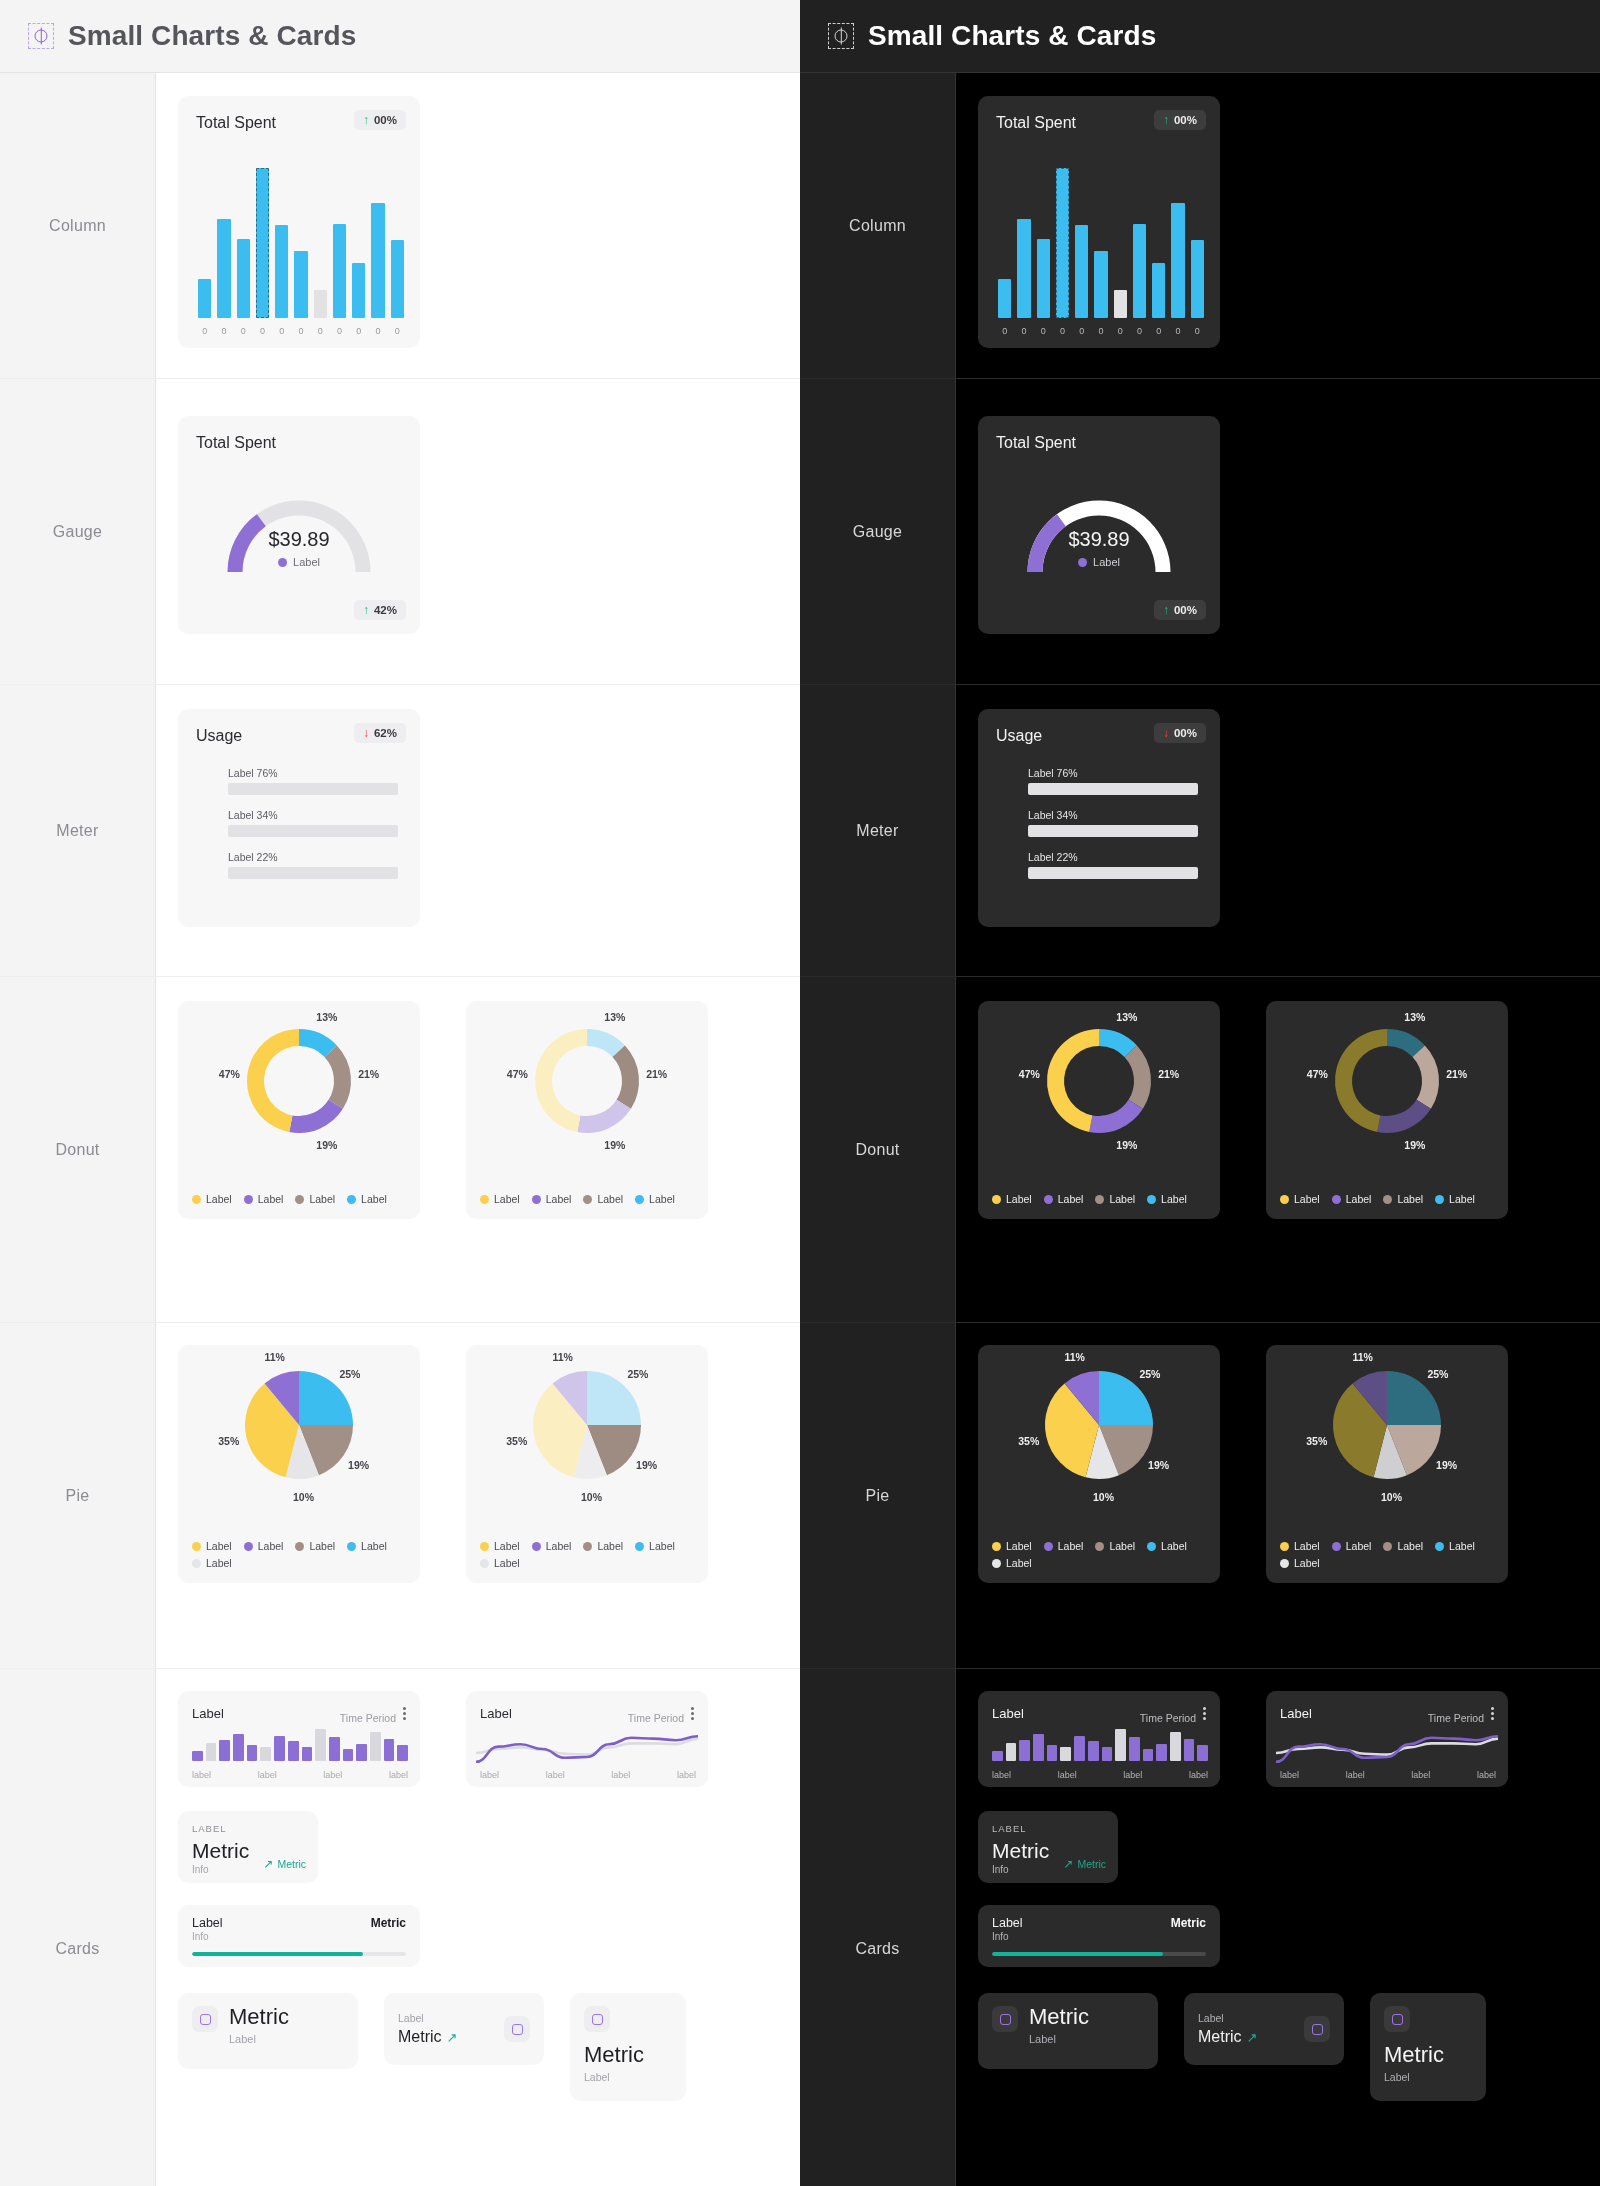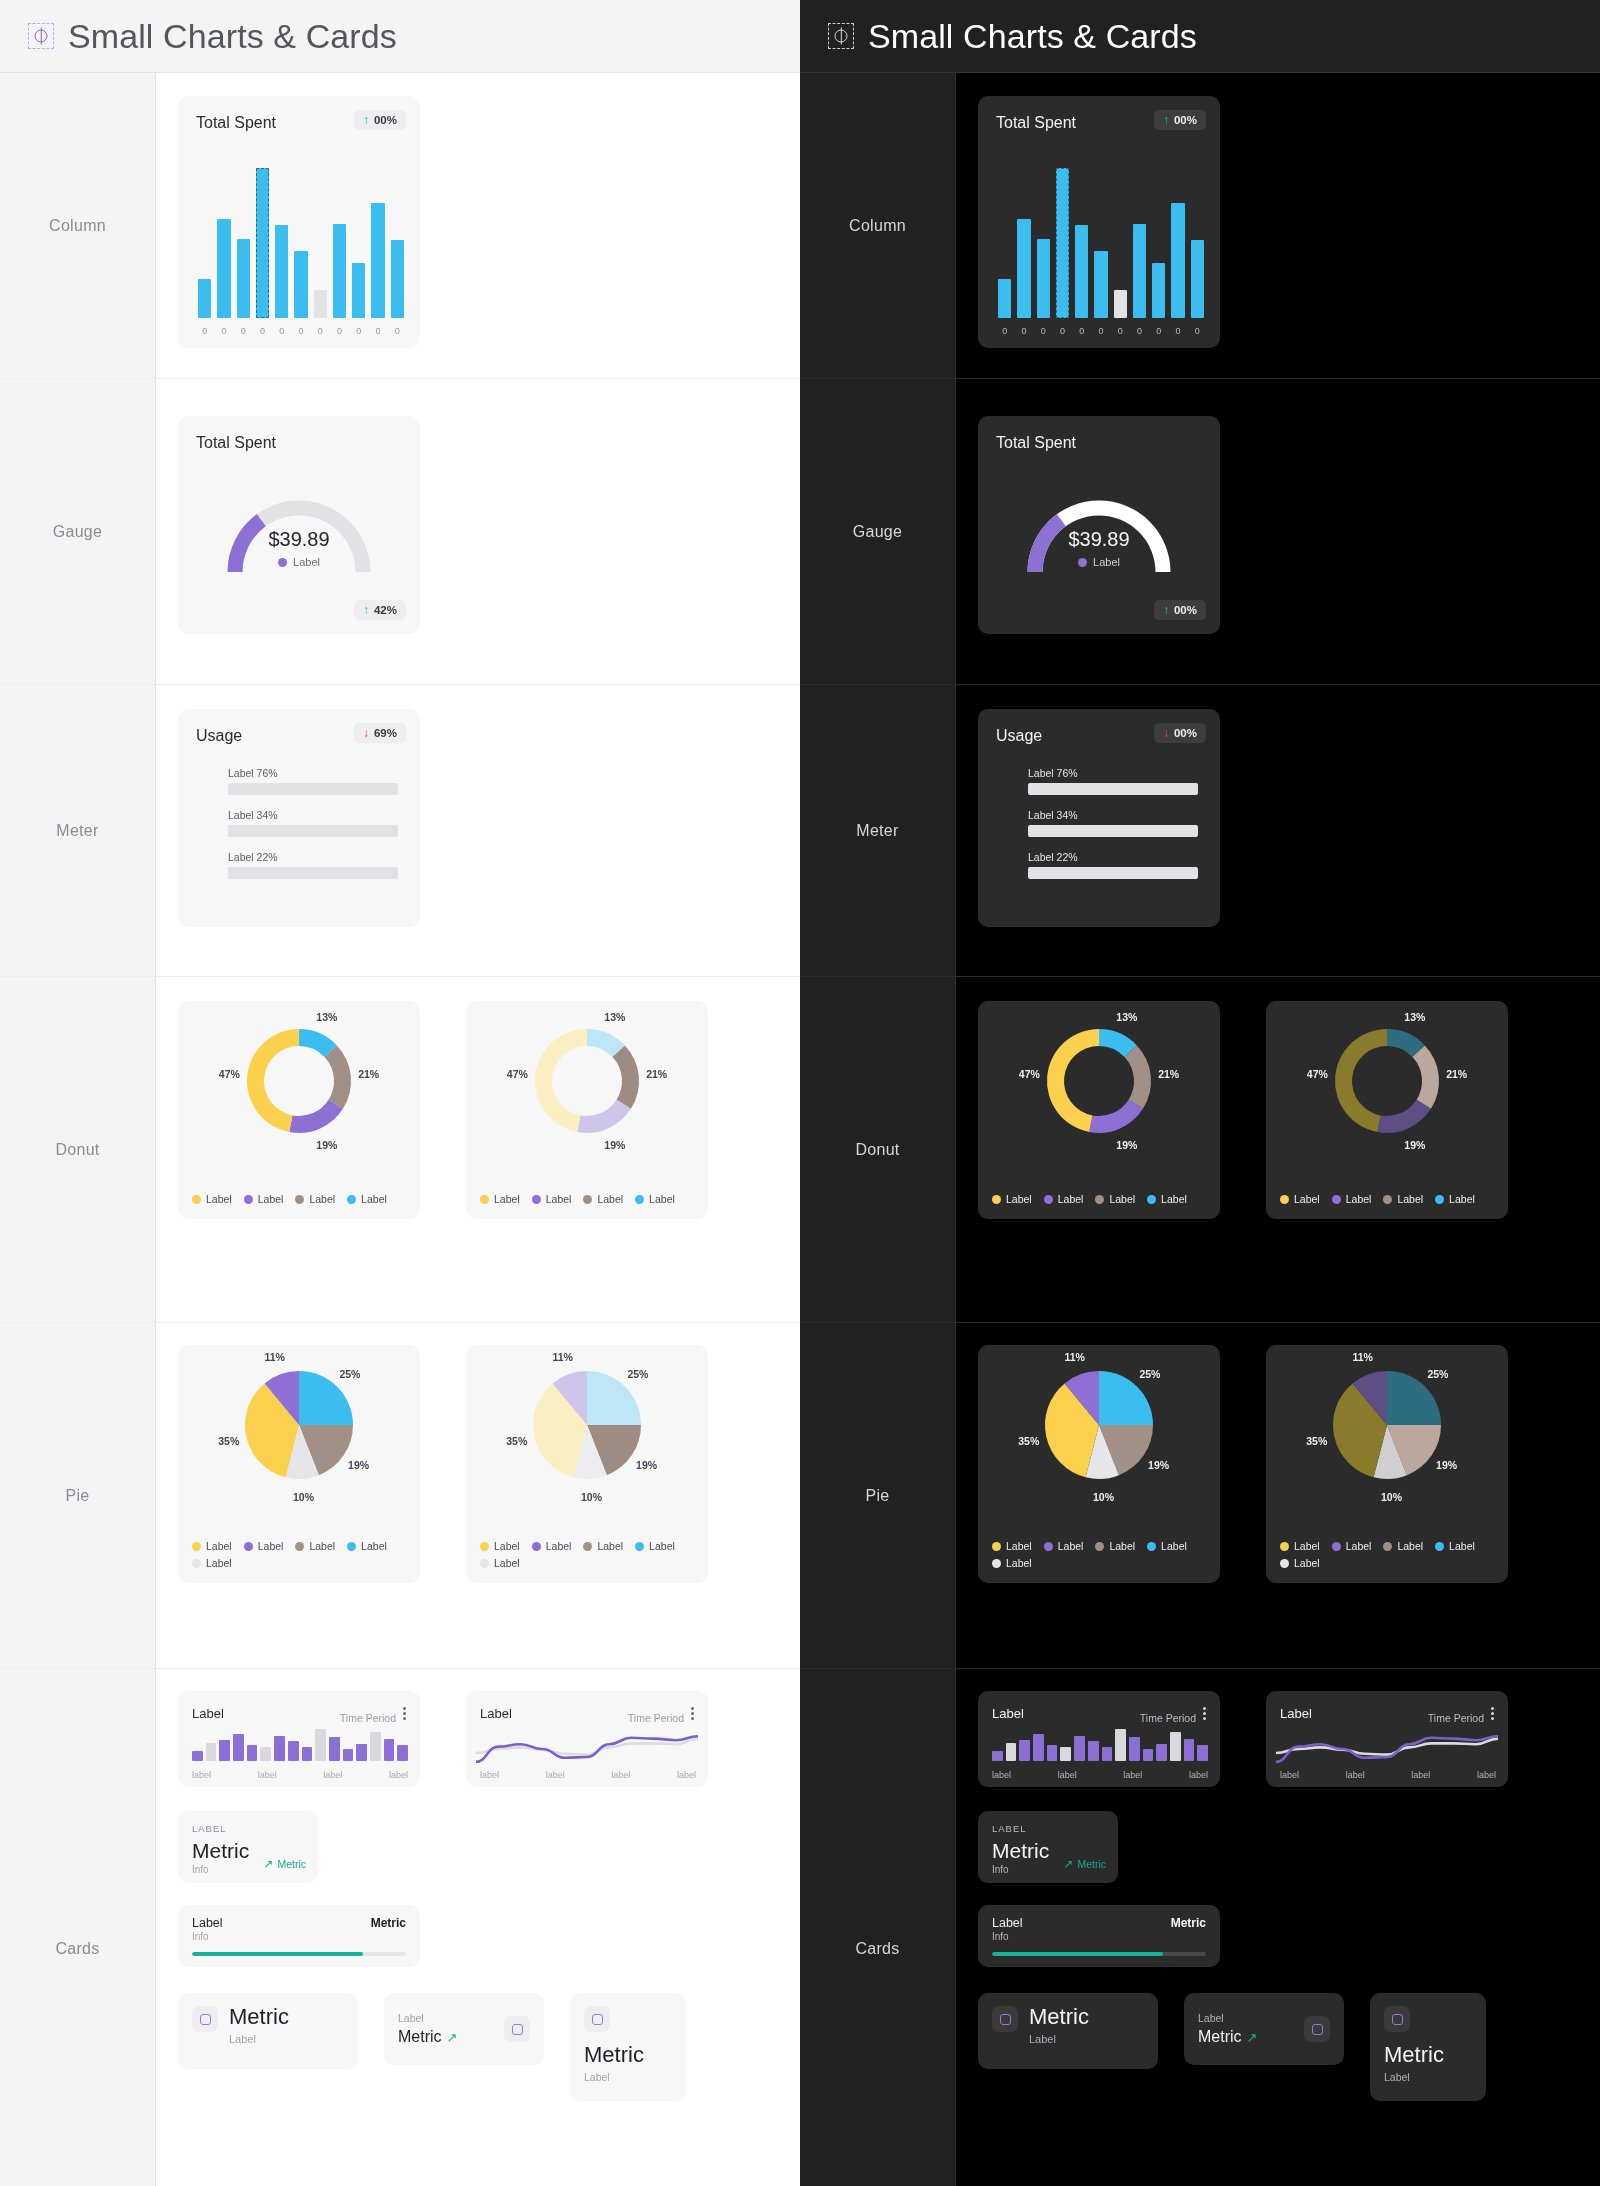--- a/index.html
+++ b/index.html
@@ -31,21 +31,21 @@
     position: absolute; left: 50%; top: 50%; transform: translate(-50%,-50%);
     width: 13px; height: 13px; border-radius: 50%;
     border: 1.4px solid #8a63d2;
   }
   .panel.dark .hdr-icon .glyph { border-color: #d4d4d4; }
   .hdr-icon .glyph::before {
     content:''; position:absolute; left: 50%; top: -3px; bottom: -3px;
     width: 1.4px; background: #8a63d2; transform: translateX(-50%);
   }
   .panel.dark .hdr-icon .glyph::before { background: #d4d4d4; }
-  .hdr-title { font-size: 34px; font-weight: 400; color: #55555c; letter-spacing: .1px; }
+  .hdr-title { font-size: 28px; font-weight: 700; color: #55555c; letter-spacing: .1px; }
   .panel.dark .hdr-title { color: #ffffff; }
 
   
   .rows { display: flex; flex-direction: column; }
   .row { display: flex; align-items: stretch; }
   .panel.light .row { border-bottom: 1px solid #eeeef0; }
   .panel.dark  .row { border-bottom: 1px solid #2a2a2a; }
   .row:last-child { border-bottom: none; }
   .rowlabel {
     width: 156px; flex: 0 0 156px;
@@ -278,21 +278,21 @@
           </div>
     </div>
     <div class="row" style="height:292px">
       <div class="rowlabel">Meter</div>
       <div class="rowbody">
             <div style="position:absolute;left:22px;top:24px">
               <div class="card metercard">
     <div class="card-title">Usage</div>
     <div class="badge">
       <span class="arr dn">↓</span>
-      <span>69%</span>
+      <span>62%</span>
     </div>
     <div class="meters">
                   <div class="meter">
       <div class="mlabel">Label 76%</div>
       <div class="track">
         <i class="fill" style="width:76%;background:#ef4a4a"></i>
       </div>
                   </div>
                   <div class="meter">
       <div class="mlabel">Label 34%</div>

